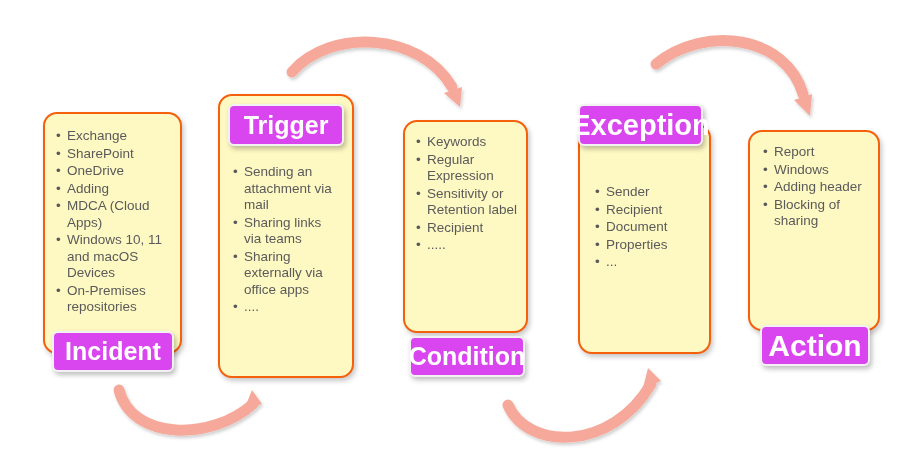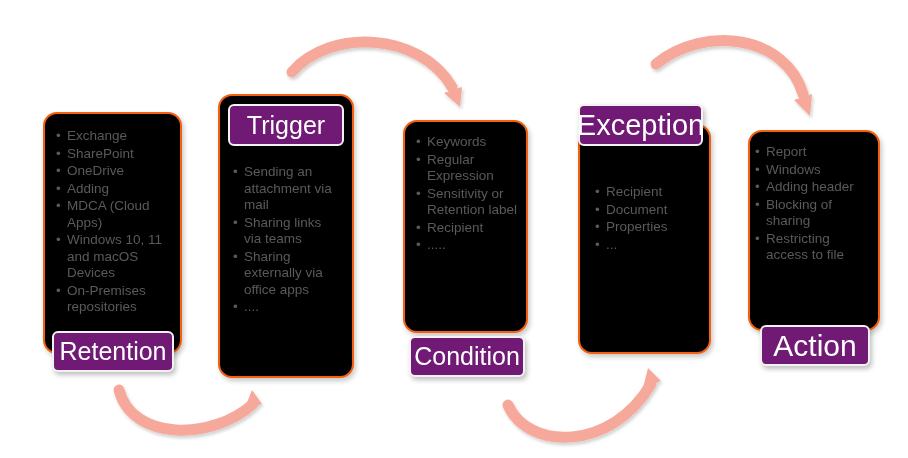--- a/index.html
+++ b/index.html
@@ -21,21 +21,21 @@
   .arrows {
     position: absolute;
     left: 0;
     top: 0;
     width: 908px;
     height: 458px;
     pointer-events: none;
   }
   .card {
     position: absolute;
-    background: #000000;
+    background: #fef9c3;
     border: 2px solid #F4600C;
     border-radius: 14px;
     box-sizing: border-box;
     box-shadow: 2px 3px 5px rgba(0,0,0,0.22);
   }
   .card ul {
     list-style: none;
     margin: 0;
     padding: 0;
   }
@@ -51,31 +51,31 @@
     content: "\2022";
     position: absolute;
     left: 1px;
     top: 0;
     color: #5A5A5A;
     font-size: 13.5px;
     line-height: 16.5px;
   }
   .label {
     position: absolute;
-    background: #701a75;
+    background: #d946ef;
     color: #ffffff;
     border: 2px solid #F2F2F2;
     border-radius: 6px;
     display: flex;
     align-items: center;
     justify-content: center;
     box-sizing: border-box;
     box-shadow: 2px 3px 5px rgba(0,0,0,0.25);
     white-space: nowrap;
-    font-weight: 400;
+    font-weight: 700;
   }
 
   
   #card-workload { left: 43px;  top: 112px; width: 139px; height: 242px; }
   #card-workload ul { padding: 14px 10px 0 10px; }
   #label-workload { left: 52px; top: 331px; width: 122px; height: 41px; font-size: 25px; }
 
   
   #card-trigger  { left: 218px; top: 94px;  width: 136px; height: 284px; }
   #card-trigger ul { padding: 60px 10px 0 12px; margin-top: 8px; }
@@ -86,21 +86,21 @@
   #card-condition ul { padding: 12px 8px 0 10px; }
   #label-condition { left: 409px; top: 336px; width: 116px; height: 41px; font-size: 25px; }
 
   
   #card-exception { left: 578px; top: 124px; width: 133px; height: 230px; }
   #card-exception ul { padding: 58px 10px 0 14px; }
   #label-exception { left: 578px; top: 104px; width: 125px; height: 42px; font-size: 29px; }
 
   
   #card-action  { left: 748px; top: 130px; width: 132px; height: 201px; }
-  #card-action ul { padding: 12px 10px 0 4px; }
+  #card-action ul { padding: 12px 10px 0 12px; }
   #label-action { left: 760px; top: 325px; width: 110px; height: 41px; font-size: 30px; text-align: right; }
 </style>
 </head>
 <body>
 
 <div id="canvas">
 
   <svg class="arrows" viewBox="0 0 908 458" width="908" height="458">
     <defs>
       <filter id="arrShadow" x="-30%" y="-30%" width="180%" height="180%">
@@ -133,21 +133,21 @@
     <ul>
       <li>Exchange</li>
       <li>SharePoint</li>
       <li>OneDrive</li>
       <li>Adding</li>
       <li> MDCA (Cloud Apps)</li>
       <li>Windows 10, 11 and macOS Devices</li>
       <li>On-Premises repositories</li>
     </ul>
   </div>
-  <div class="label" id="label-workload">Retention</div>
+  <div class="label" id="label-workload">Incident</div>
 
   <div class="card" id="card-trigger">
     <ul>
       <li>Sending an attachment via mail</li>
       <li>Sharing links via teams</li>
       <li>Sharing externally via office apps</li>
       <li>....</li>
     </ul>
   </div>
   <div class="label" id="label-trigger">Trigger</div>
@@ -158,32 +158,32 @@
       <li>Regular Expression</li>
       <li>Sensitivity or Retention label</li>
       <li>Recipient</li>
       <li>.....</li>
     </ul>
   </div>
   <div class="label" id="label-condition">Condition</div>
 
   <div class="card" id="card-exception">
     <ul>
+      <li>Sender</li>
       <li>Recipient</li>
       <li>Document</li>
       <li>Properties</li>
       <li>...</li>
     </ul>
   </div>
   <div class="label" id="label-exception">Exception</div>
 
   <div class="card" id="card-action">
     <ul>
       <li>Report</li>
       <li>Windows</li>
       <li>Adding header</li>
       <li>Blocking of sharing</li>
-      <li>Restricting access to file</li>
     </ul>
   </div>
   <div class="label" id="label-action">Action</div>
 
 </div>
 
 </body></html>

